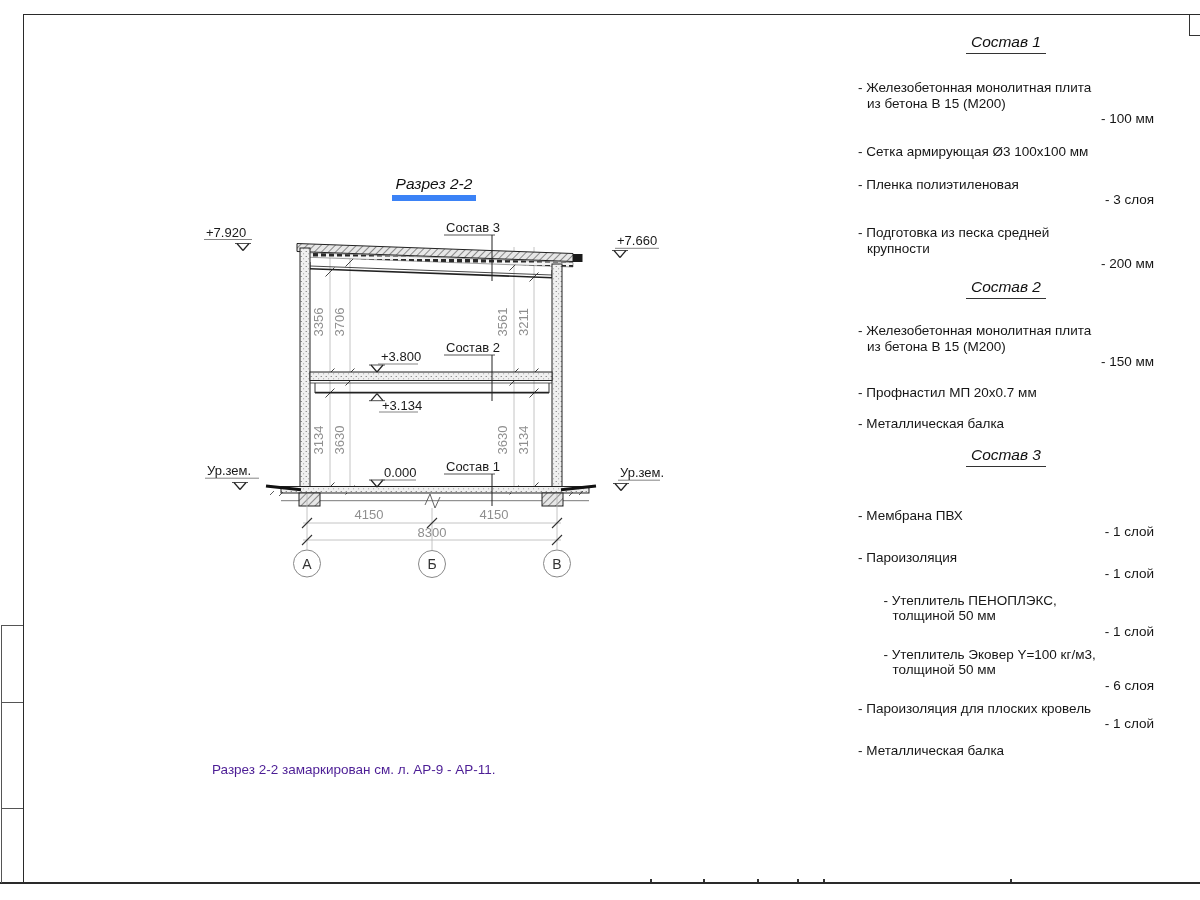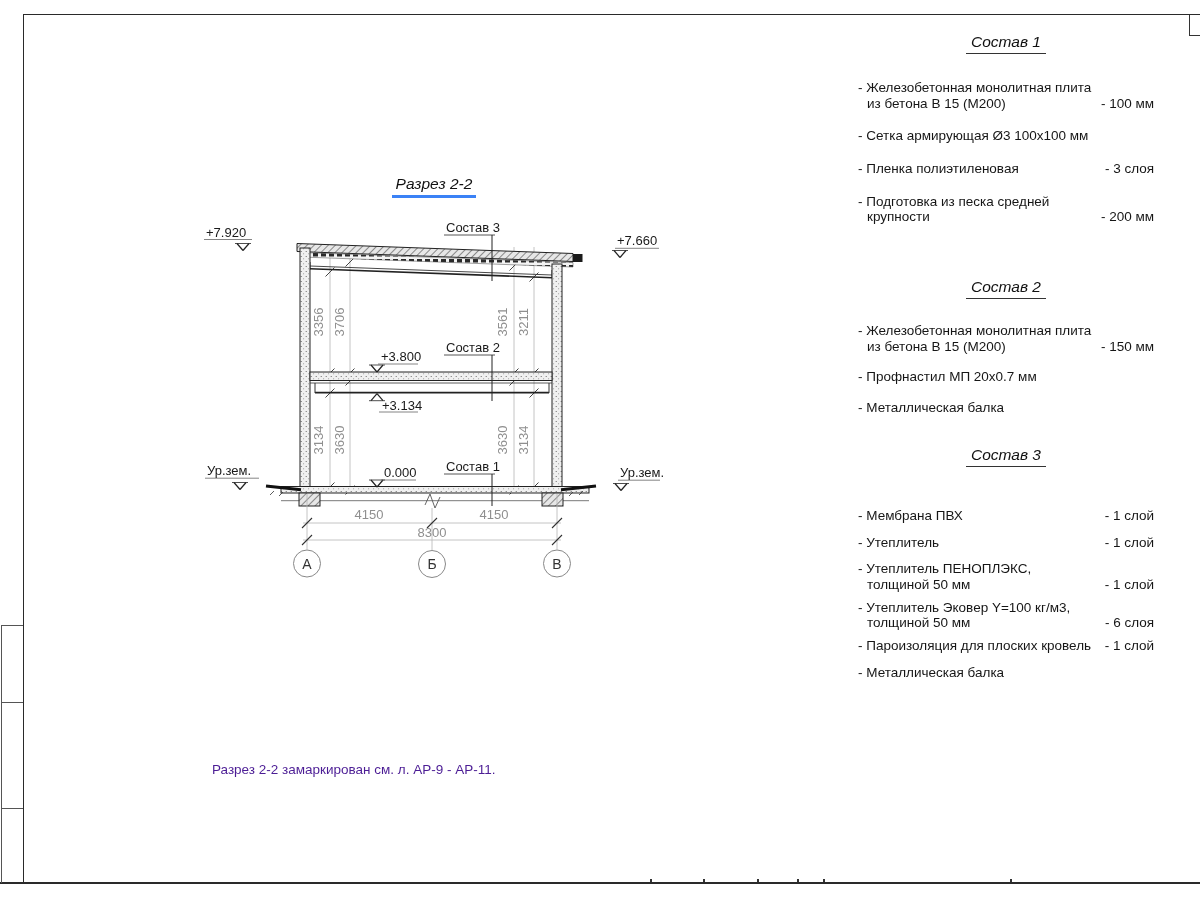--- a/index.html
+++ b/index.html
@@ -10,35 +10,35 @@
   .frame-top{left:23px;top:14px;width:1177px;height:0;border-top:1.6px solid #2a2a2a;}
   .frame-left{left:23px;top:14px;width:0;height:869px;border-left:1.6px solid #2a2a2a;}
   .frame-bottom{left:0;top:882px;width:1200px;height:0;border-top:2px solid #2a2a2a;}
   .margin-edge{left:1px;top:625px;width:0;height:258px;border-left:1px solid #555;}
   .margin-seg{width:22px;height:0;border-top:1px solid #555;left:1px;}
   .corner-box{left:1189px;top:15px;width:11px;height:20px;border-left:1.2px solid #333;border-bottom:1.2px solid #333;}
   .stamp-tick{width:2px;height:3px;background:#333;top:879px;}
   
   .dwg-title{left:375px;top:175px;width:118px;text-align:center;}
   .dwg-title span{display:inline-block;font-style:italic;font-size:15.5px;color:#111;
-                  border-bottom:3px solid #3b82f6;padding:0 4px 2px;}
+                  border-bottom:6px solid #3b82f6;padding:0 4px 2px;}
   
   .section-svg{left:190px;top:215px;}
   svg text{font-family:"Liberation Sans",sans-serif;font-size:13px;fill:#1a1a1a;}
   svg text.dim{fill:#8f8f8f;}
   svg text.axis{font-size:14px;fill:#333;}
   
   .spec-section{position:absolute;left:858px;width:296px;font-size:13.5px;line-height:1.16;color:#161616;}
   .spec-title{text-align:center;}
   .spec-title span{display:inline-block;font-style:italic;font-size:15.5px;color:#111;
                    border-bottom:1px solid #333;padding:0 5px 2px;}
   .spec-items{margin-top:26px;}
   .s2 .spec-items{margin-top:24px;}
   .s3 .spec-items{margin-top:41px;}
-  .spec-row{display:flex;margin-bottom:17px;}
+  .spec-row{display:flex;margin-bottom:17px;flex-direction:column;}
   .s2 .spec-row{margin-bottom:15px;}
   .s3 .spec-row{margin-bottom:11px;}
   .s3 .spec-row.two{margin-bottom:7px;align-items:center;}
   .spec-name{width:245px;}
   .spec-name .l2{padding-left:9px;}
   .spec-val{flex:1;text-align:right;align-self:flex-end;white-space:nowrap;}
   
   .note{left:212px;top:762px;font-size:13.5px;color:#4c1d95;}
 </style>
 </head>
@@ -304,21 +304,21 @@
     </div>
     <div class="spec-items">
       <div class="spec-row">
         <div class="spec-name">
             <div>- Мембрана ПВХ</div>
           </div>
         <div class="spec-val">- 1 слой</div>
       </div>
       <div class="spec-row">
         <div class="spec-name">
-            <div>- Утеплитель</div>
+            <div>- Пароизоляция</div>
           </div>
         <div class="spec-val">- 1 слой</div>
       </div>
       <div class="spec-row two">
         <div class="spec-name">
             <div>- Утеплитель ПЕНОПЛЭКС,</div>
             <div class="l2">толщиной 50 мм</div>
           </div>
         <div class="spec-val">- 1 слой</div>
       </div>

